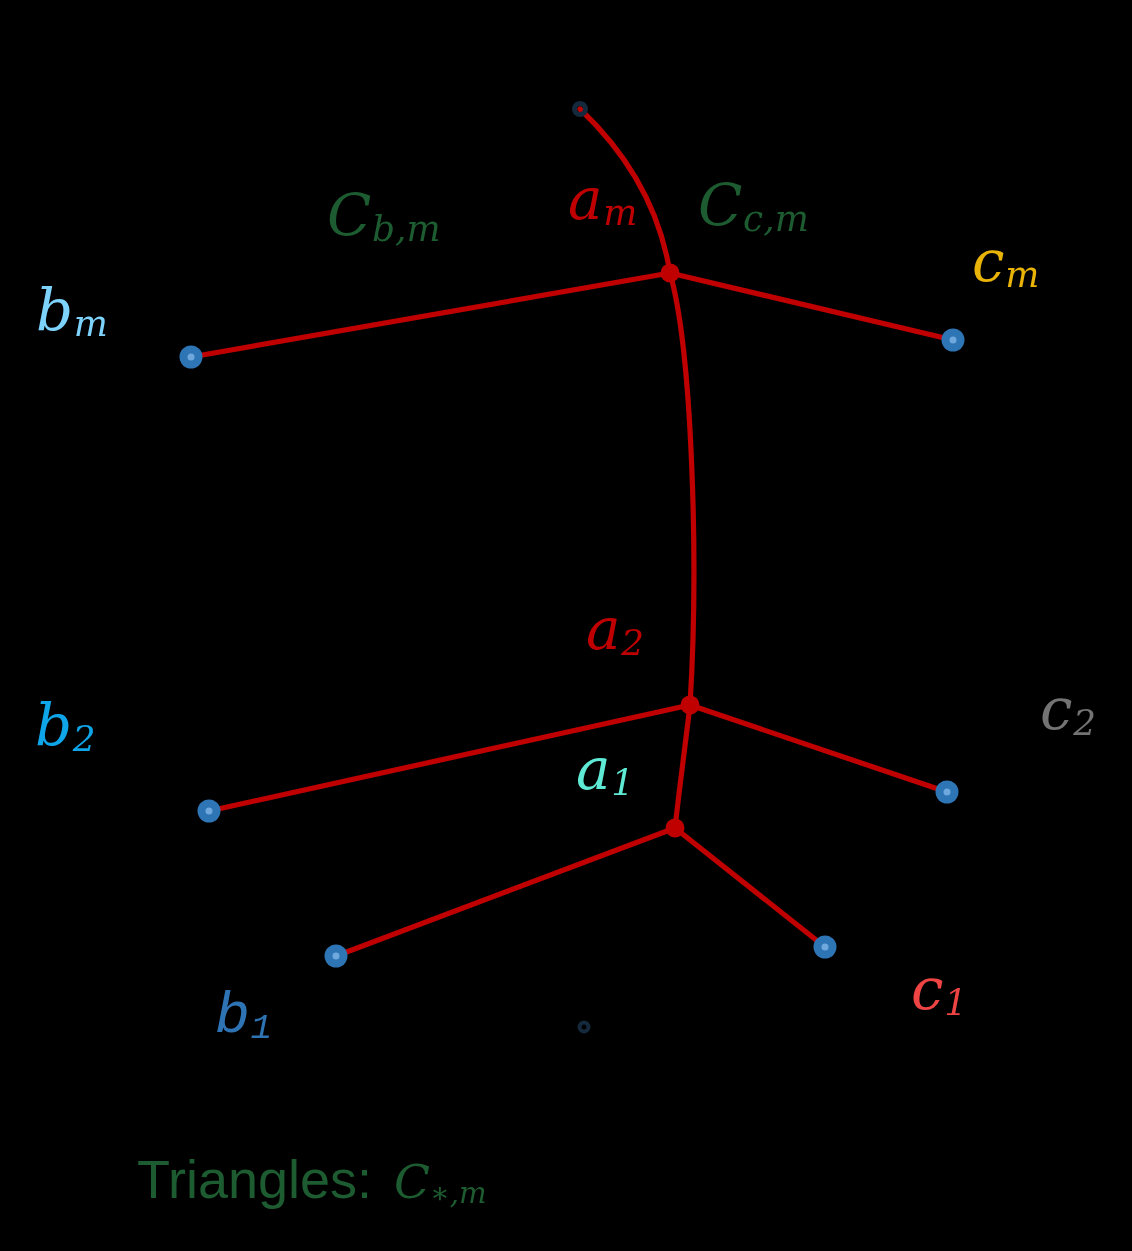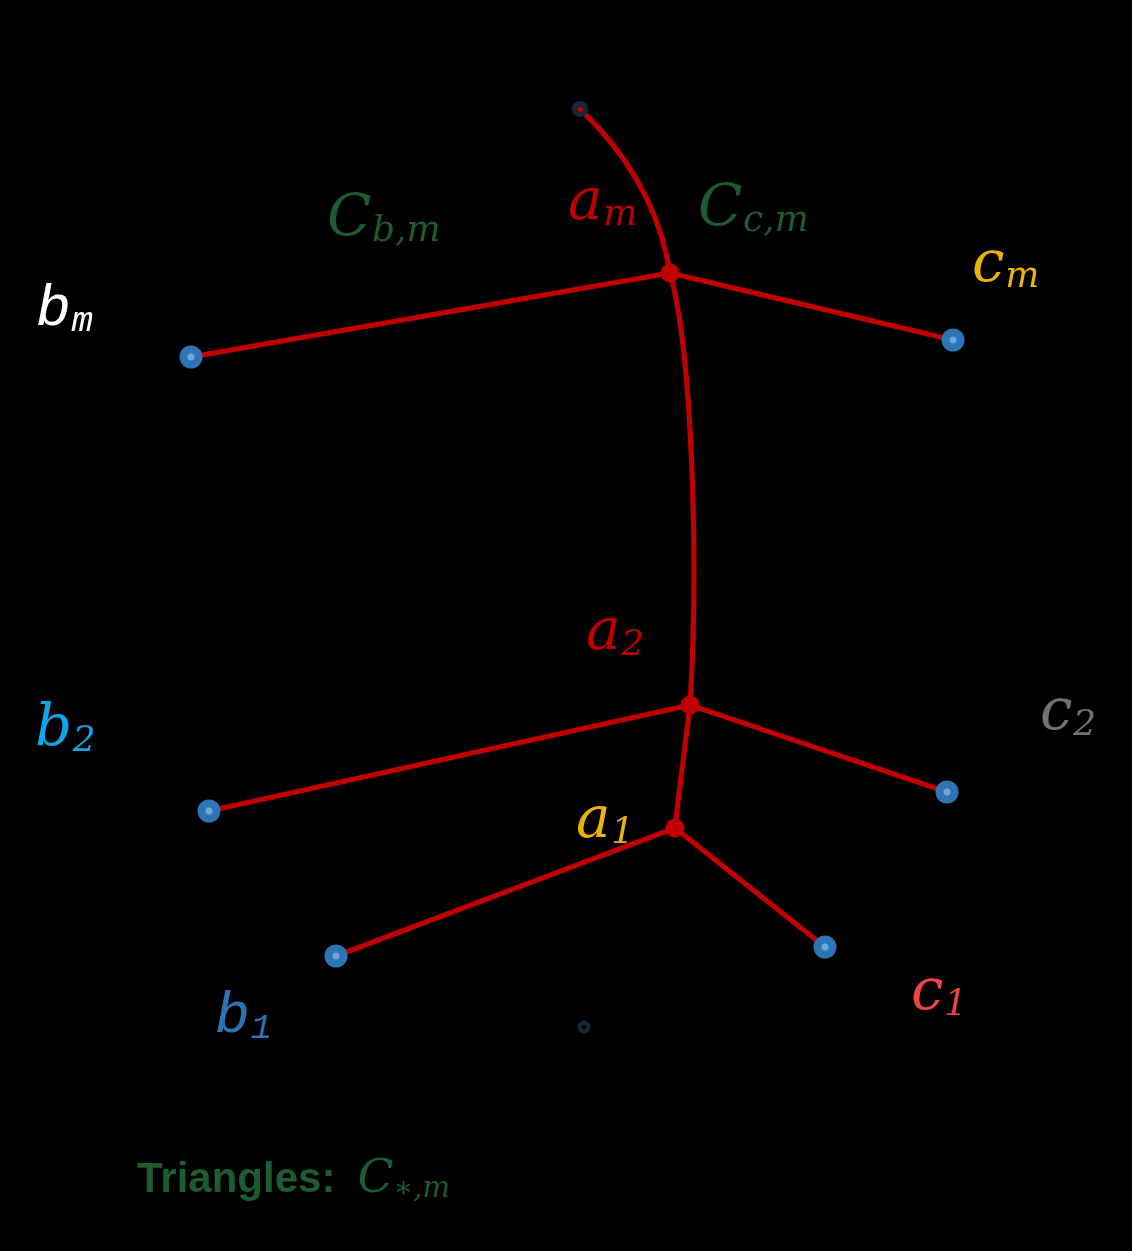--- a/index.html
+++ b/index.html
@@ -30,22 +30,22 @@
     position: absolute;
     left: 137px;
     top: 1152px;
     display: flex;
     align-items: baseline;
     gap: 22px;
     white-space: nowrap;
   }
   #caption .cap-text {
     font-family: "Liberation Sans", sans-serif;
-    font-weight: 700;
-    font-size: 42px;
+    font-weight: 400;
+    font-size: 54px;
     line-height: 1;
   }
   #caption .cap-math {
     font-family: "DejaVu Serif", serif;
     font-style: italic;
     font-size: 47px;
     line-height: 1;
   }
   #caption .cap-math sub {
     font-size: 0.62em;
@@ -101,29 +101,29 @@
       <g>
         <circle cx="336" cy="956" r="11.5" fill="#2e75b6"></circle>
         <circle cx="336" cy="956" r="3.5" fill="#6fa8dc"></circle>
       </g>
       <g>
         <circle cx="825" cy="947" r="11.5" fill="#2e75b6"></circle>
         <circle cx="825" cy="947" r="3.5" fill="#6fa8dc"></circle>
       </g>
     </svg>
   <div id="labels">
-      <div class="mlabel" style="left: 36px; top: 281px; color: #ffffff; font-family: Liberation Mono, monospace;"><span>b</span><sub>m</sub></div>
+      <div class="mlabel" style="left: 36px; top: 281px; color: #7dd3fc;"><span>b</span><sub>m</sub></div>
       <div class="mlabel" style="left: 972px; top: 232px; color: #eab308;"><span>c</span><sub>m</sub></div>
       <div class="mlabel" style="left: 35px; top: 696px; color: #0ea5e9;"><span>b</span><sub>2</sub></div>
       <div class="mlabel" style="left: 1040px; top: 680px; color: #737373;"><span>c</span><sub>2</sub></div>
       <div class="mlabel" style="left: 215px; top: 988px; color: rgb(46, 116, 181); font-family: Liberation Mono, monospace;"><span>b</span><sub>1</sub></div>
       <div class="mlabel" style="left: 911px; top: 960px; color: #ef4444;"><span>c</span><sub>1</sub></div>
       <div class="mlabel" style="left: 568px; top: 170px; color: rgb(192, 0, 0);"><span>a</span><sub>m</sub></div>
       <div class="mlabel" style="left: 586px; top: 600px; color: rgb(192, 0, 0);"><span>a</span><sub>2</sub></div>
-      <div class="mlabel" style="left: 576px; top: 740px; color: #eab308; margin-top: 48px;"><span>a</span><sub>1</sub></div>
+      <div class="mlabel" style="left: 576px; top: 740px; color: #5eead4;"><span>a</span><sub>1</sub></div>
       <div class="mlabel" style="left: 327px; top: 186px; color: rgb(29, 91, 48);"><span>C</span><sub>b,m</sub></div>
       <div class="mlabel" style="left: 698px; top: 176px; color: rgb(29, 91, 48);"><span>C</span><sub>c,m</sub></div>
     </div>
   <div id="caption" style="color: rgb(29, 91, 48);">
     <span class="cap-text">Triangles:</span>
     <span class="cap-math"><span>C</span><sub>∗,m</sub></span>
   </div>
 </div>
 
 </body></html>

